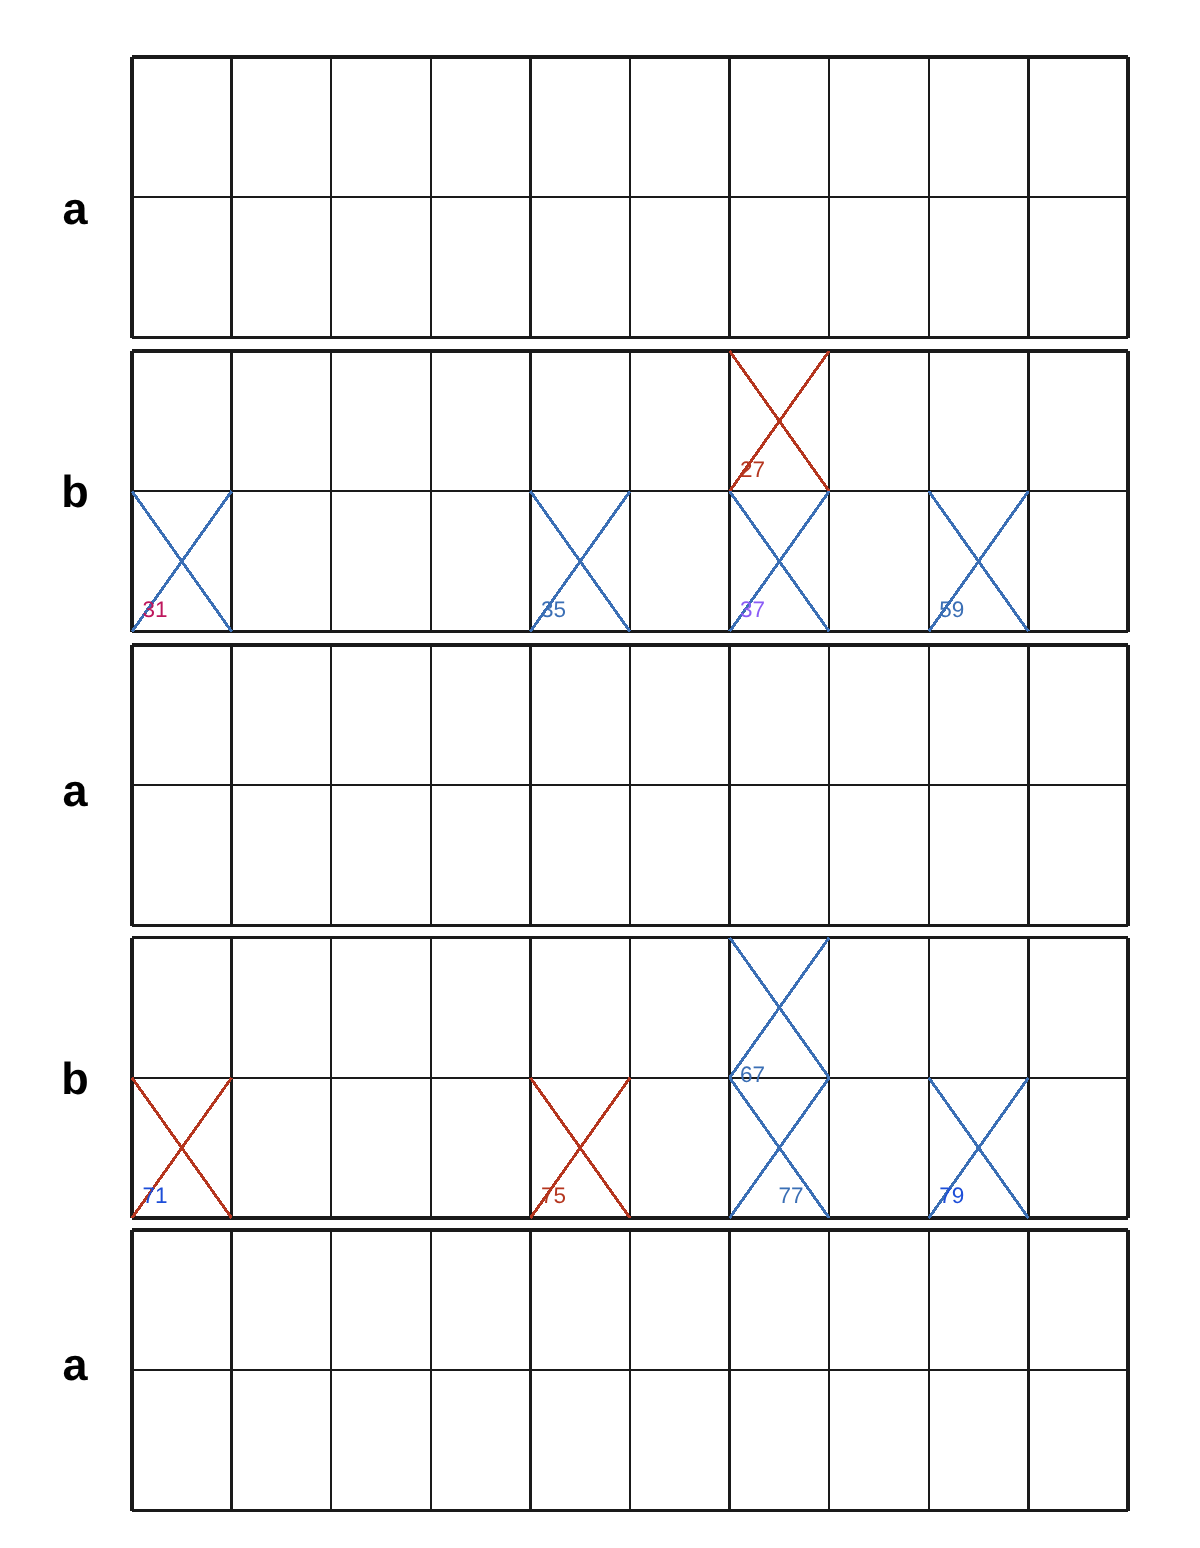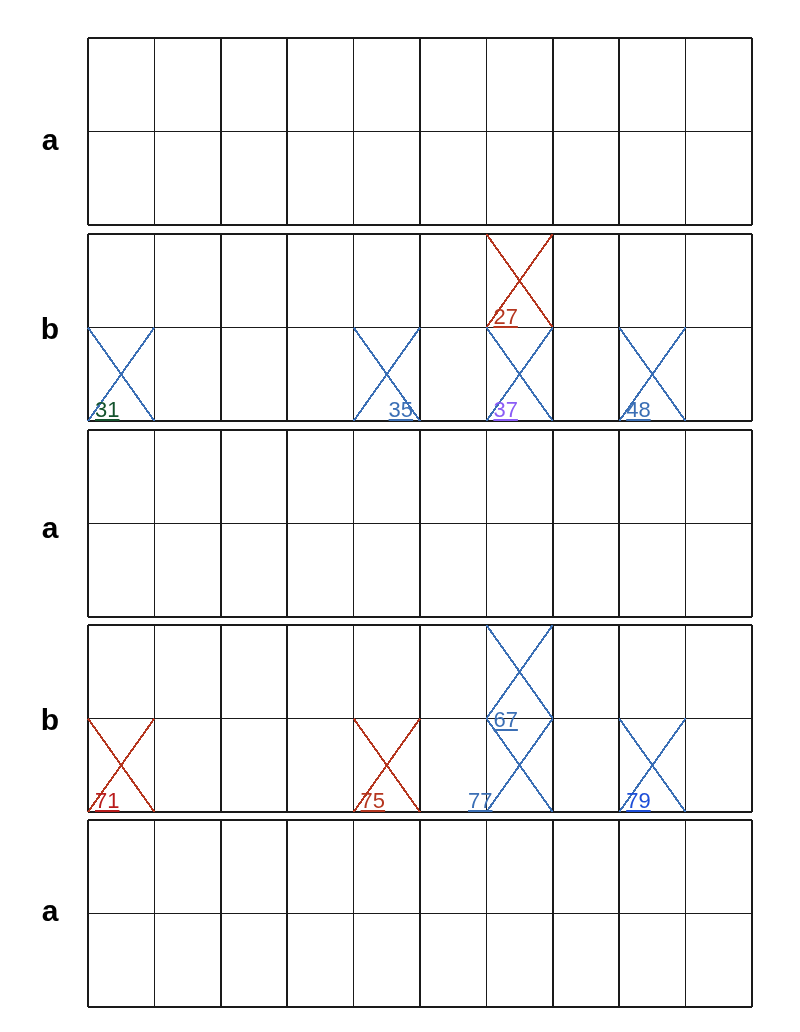--- a/index.html
+++ b/index.html
@@ -26,24 +26,23 @@
     font-family: "Liberation Sans", sans-serif;
     font-weight: bold;
     font-size: 30px;
     color: #000000;
     text-align: center;
     line-height: 1;
   }
   .cell-number {
     position: absolute;
     font-family: "Liberation Sans", sans-serif;
-    font-size: 22px;
+    font-size: 15px;
     line-height: 1;
     white-space: nowrap;
-    text-decoration: underline;
   }
   svg.grid-svg {
     position: absolute;
     left: 0;
     top: 0;
     width: 800px;
     height: 1032px;
   }
 </style>
 </head>
@@ -148,23 +147,23 @@
   </svg>
   <div id="labels-layer">
       <div class="row-label" style="left: 30px; top: 125px; width: 40px; color: rgb(0, 0, 0);">a</div>
       <div class="row-label" style="left: 30px; top: 314px; width: 40px; color: rgb(0, 0, 0);">b</div>
       <div class="row-label" style="left: 30px; top: 513px; width: 40px; color: rgb(0, 0, 0);">a</div>
       <div class="row-label" style="left: 30px; top: 705px; width: 40px; color: rgb(0, 0, 0);">b</div>
       <div class="row-label" style="left: 30px; top: 896px; width: 40px; color: rgb(0, 0, 0);">a</div>
     </div>
   <div id="numbers-layer">
       <div class="cell-number" style="left: 493.4px; top: 305.5px; color: rgb(181, 54, 31);">27</div>
-      <div class="cell-number" style="left: 95px; top: 399px; color: #14532d;">31</div>
-      <div class="cell-number" style="left: 360.6px; top: 399px; color: rgb(59, 111, 181); margin-left: 28px;">35</div>
+      <div class="cell-number" style="left: 95px; top: 399px; color: #be185d;">31</div>
+      <div class="cell-number" style="left: 360.6px; top: 399px; color: rgb(59, 111, 181);">35</div>
       <div class="cell-number" style="left: 493.4px; top: 399px; color: #8b5cf6;">37</div>
-      <div class="cell-number" style="left: 626.2px; top: 399px; color: rgb(59, 111, 181);">48</div>
+      <div class="cell-number" style="left: 626.2px; top: 399px; color: rgb(59, 111, 181);">59</div>
       <div class="cell-number" style="left: 493.4px; top: 696.5px; color: rgb(59, 111, 181); margin-top: 12px;">67</div>
-      <div class="cell-number" style="left: 95px; top: 790px; color: #b91c1c;">71</div>
+      <div class="cell-number" style="left: 95px; top: 790px; color: #1d4ed8;">71</div>
       <div class="cell-number" style="left: 360.6px; top: 790px; color: rgb(181, 54, 31); text-align: center;">75</div>
-      <div class="cell-number" style="left: 468px; top: 790px; color: rgb(59, 111, 181);">77</div>
+      <div class="cell-number" style="left: 519px; top: 790px; color: rgb(59, 111, 181);">77</div>
       <div class="cell-number" style="left: 626.2px; top: 790px; color: #1d4ed8;">79</div>
     </div>
 </div>
 
 </body></html>

